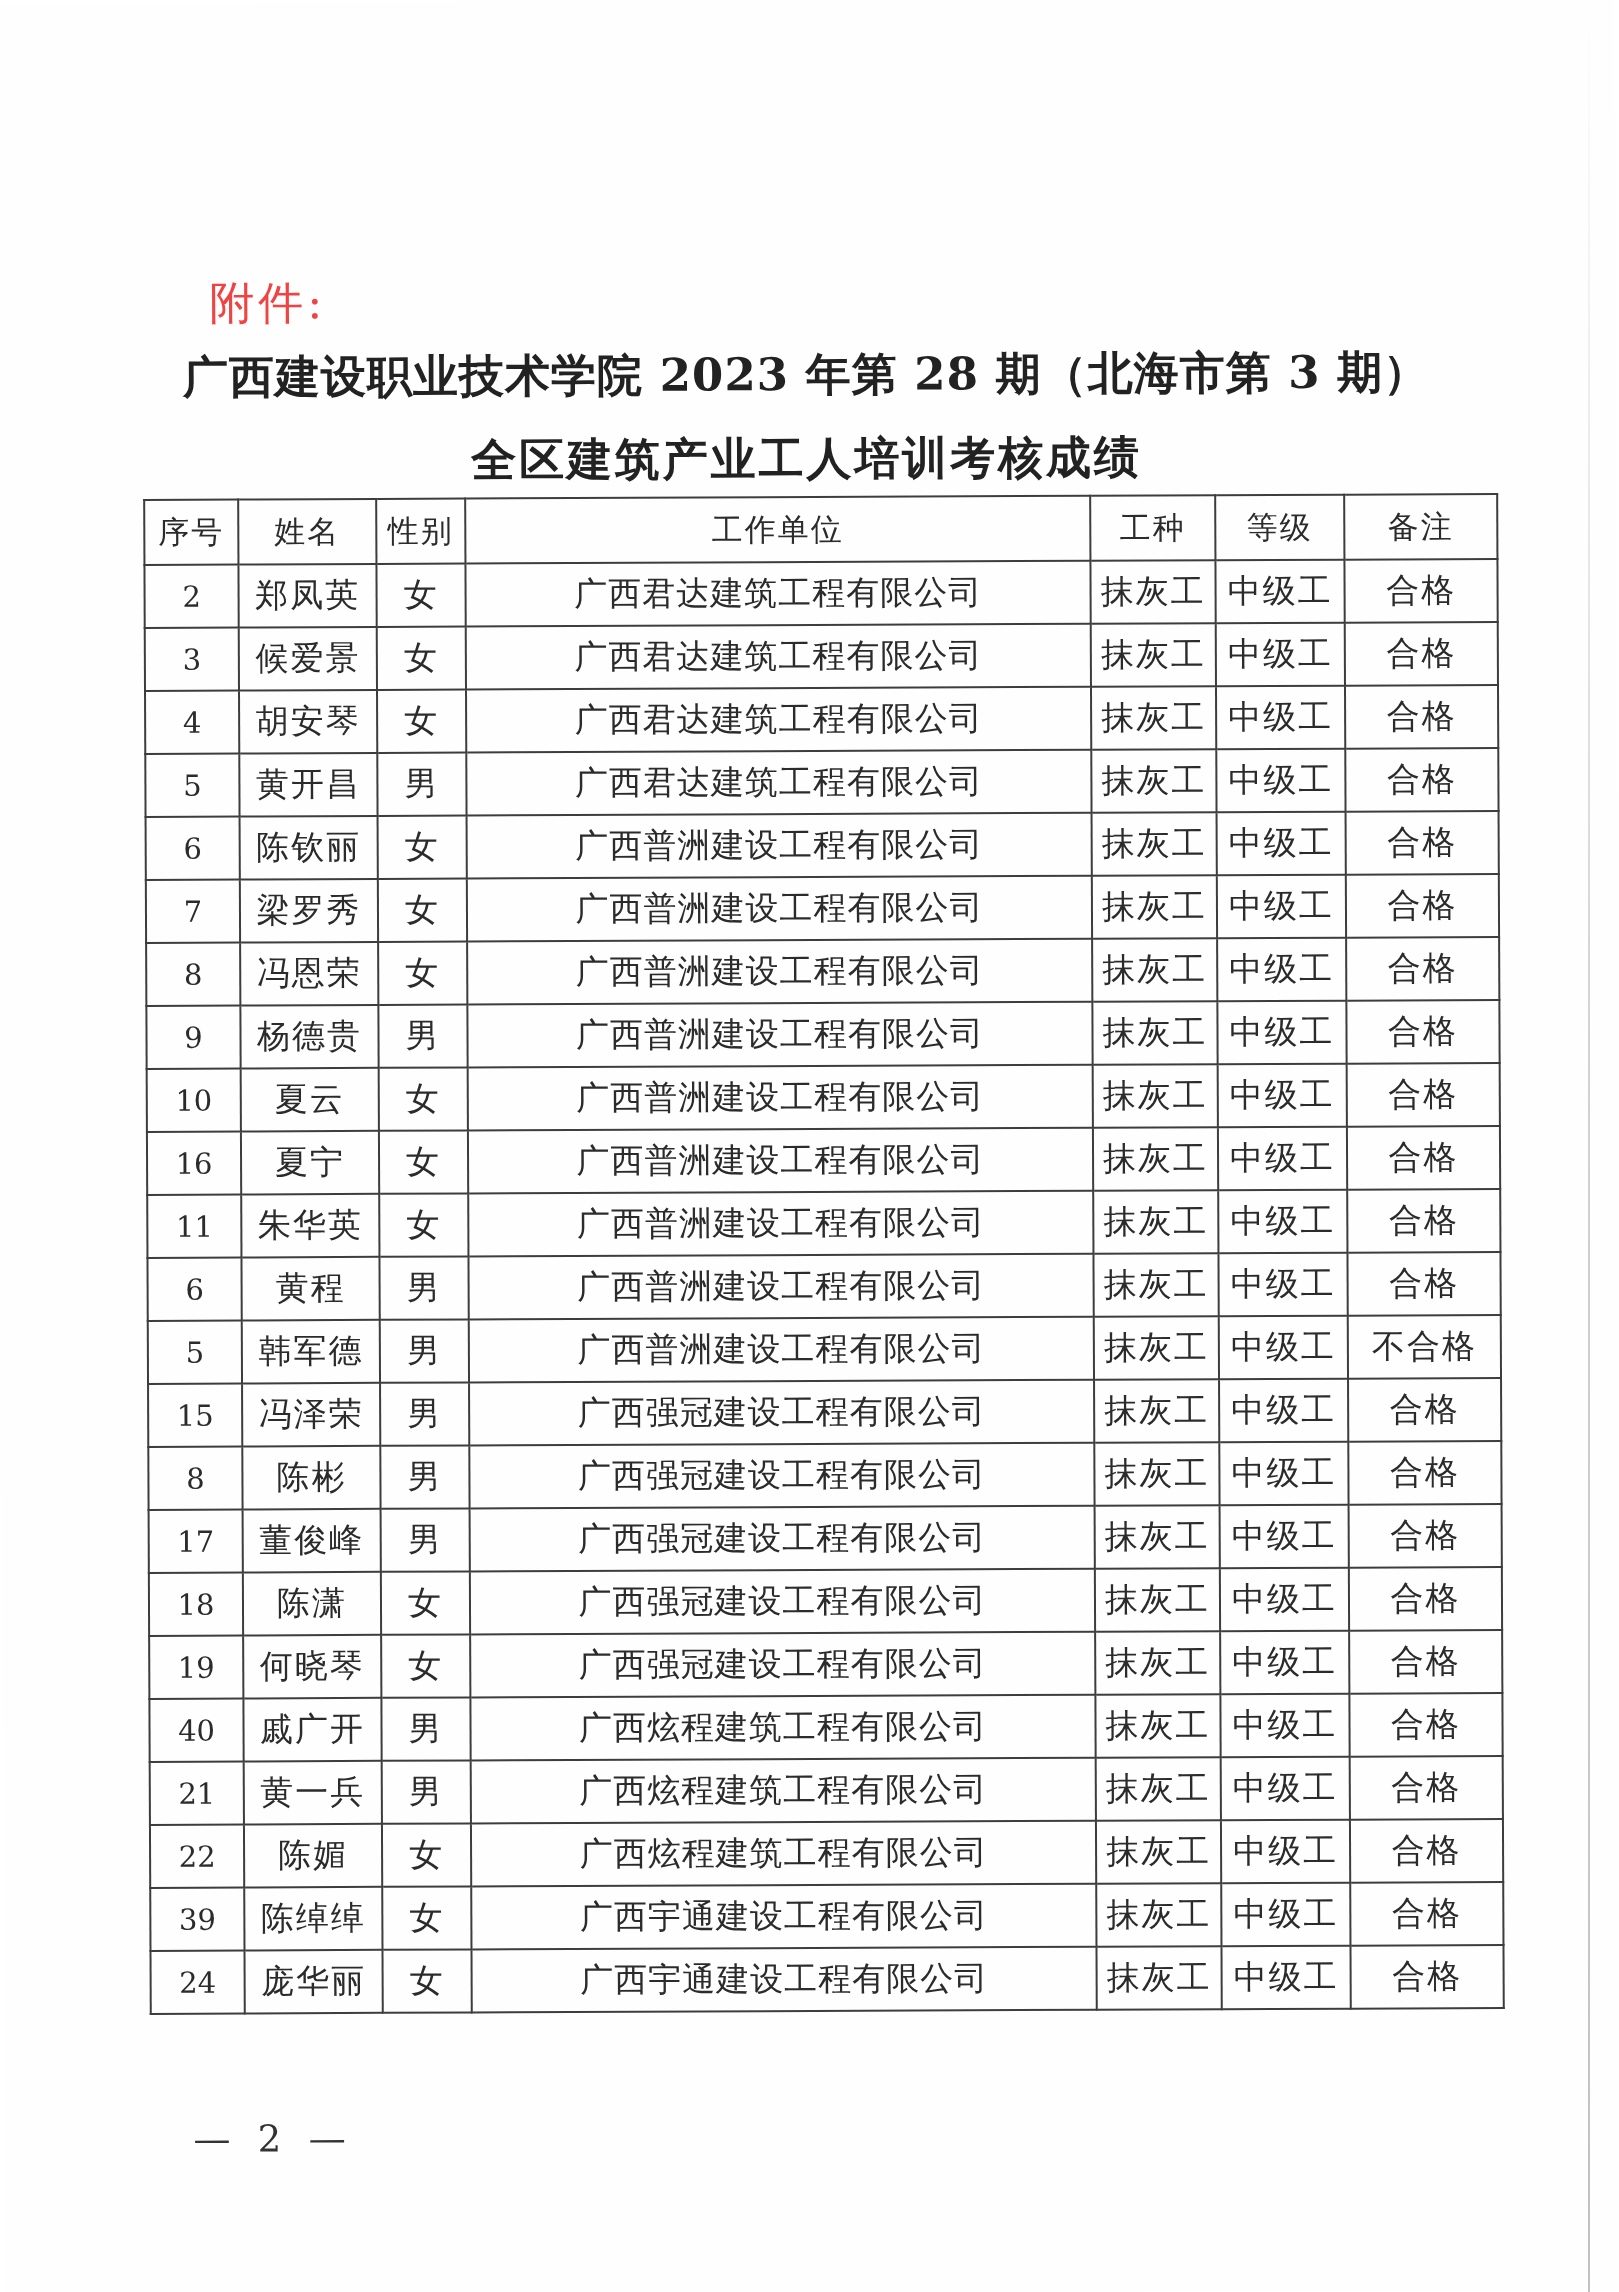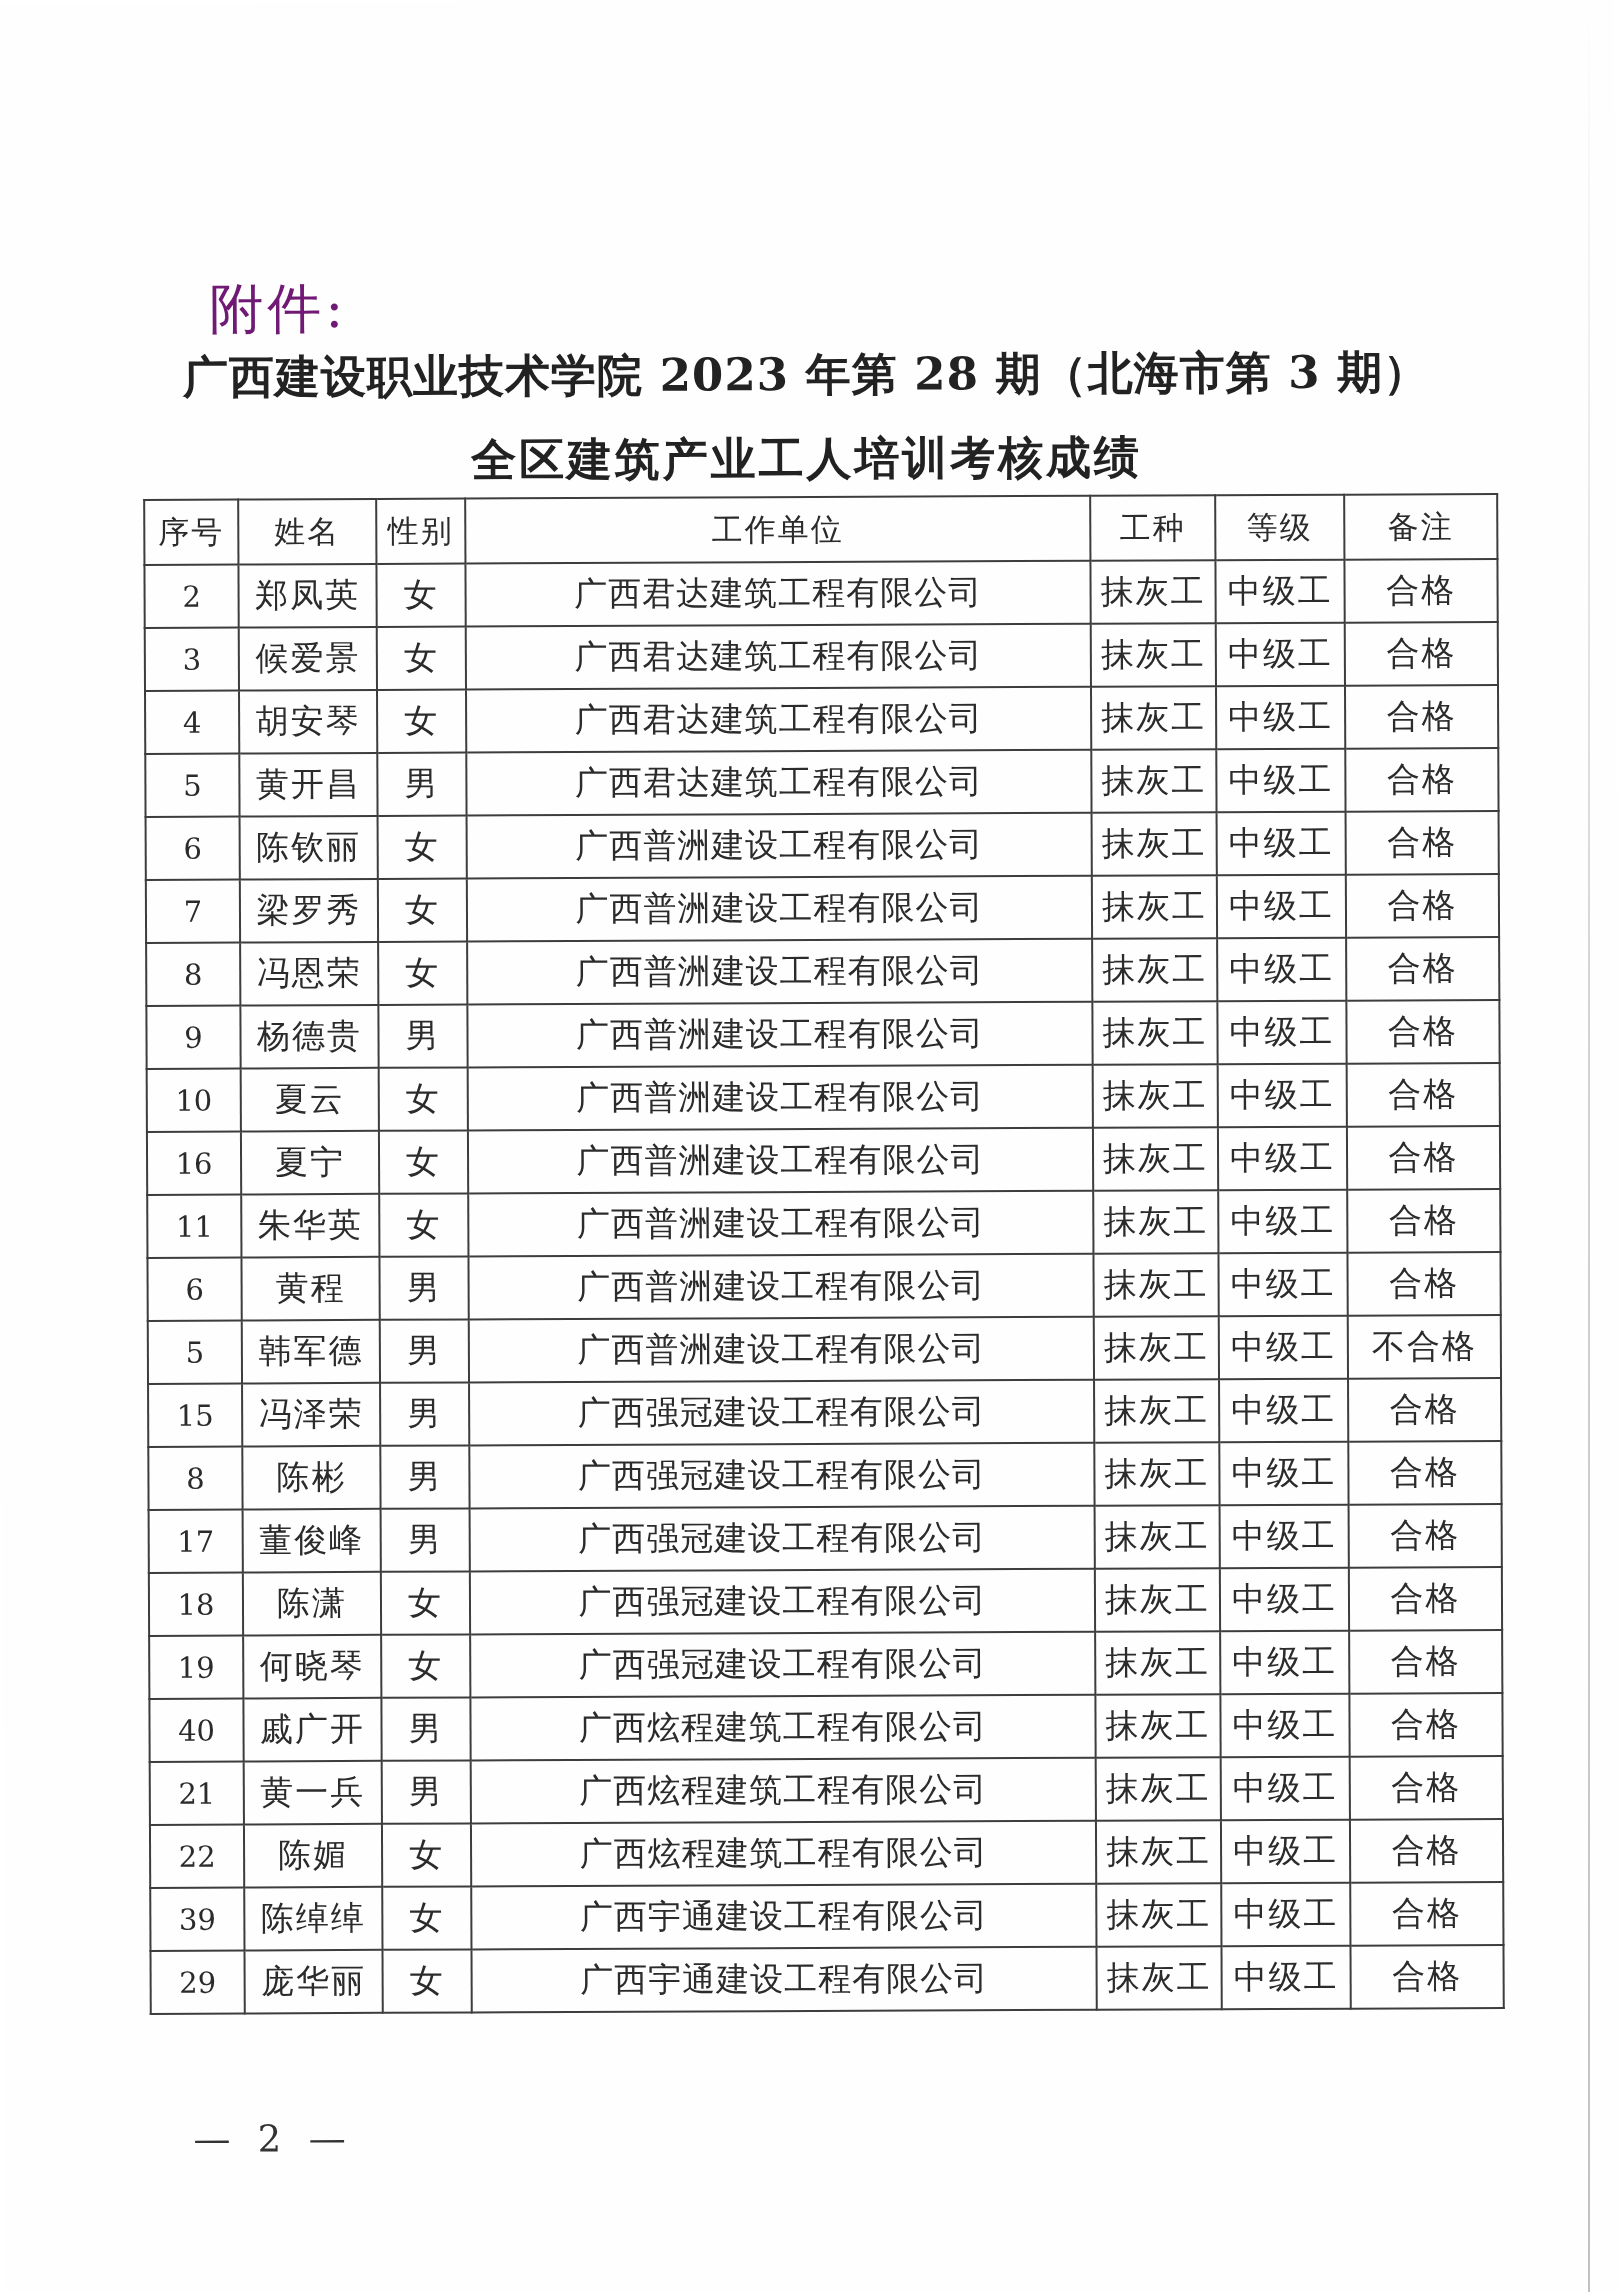--- a/index.html
+++ b/index.html
@@ -29,23 +29,23 @@
     right: 29px;
     width: 2px;
     height: 100%;
     background: linear-gradient(to bottom, rgba(200,200,200,0) 0%, rgba(175,175,175,0.55) 45%, rgba(160,160,160,0.65) 100%);
     pointer-events: none;
   }
   .attachment-label {
     position: absolute;
     left: 213px;
     top: 271px;
-    font-size: 54px;
+    font-size: 45px;
     letter-spacing: 3.9px;
-    color: #701a75;
+    color: #ef4444;
   }
   .doc-title-1 {
     position: absolute;
     left: 0;
     top: 345px;
     width: 1619px;
     text-align: center;
     font-size: 45px;
     font-weight: bold;
     letter-spacing: 1px;
@@ -333,21 +333,21 @@
         <tr>
           <td class="cell-no">39</td>
           <td class="cell-name">陈绰绰</td>
           <td class="cell-gender">女</td>
           <td class="cell-employer">广西宇通建设工程有限公司</td>
           <td class="cell-trade">抹灰工</td>
           <td class="cell-level">中级工</td>
           <td class="cell-remark">合格</td>
         </tr>
         <tr>
-          <td class="cell-no">29</td>
+          <td class="cell-no">24</td>
           <td class="cell-name">庞华丽</td>
           <td class="cell-gender">女</td>
           <td class="cell-employer">广西宇通建设工程有限公司</td>
           <td class="cell-trade">抹灰工</td>
           <td class="cell-level">中级工</td>
           <td class="cell-remark">合格</td>
         </tr>
       </tbody>
   </table>
 

